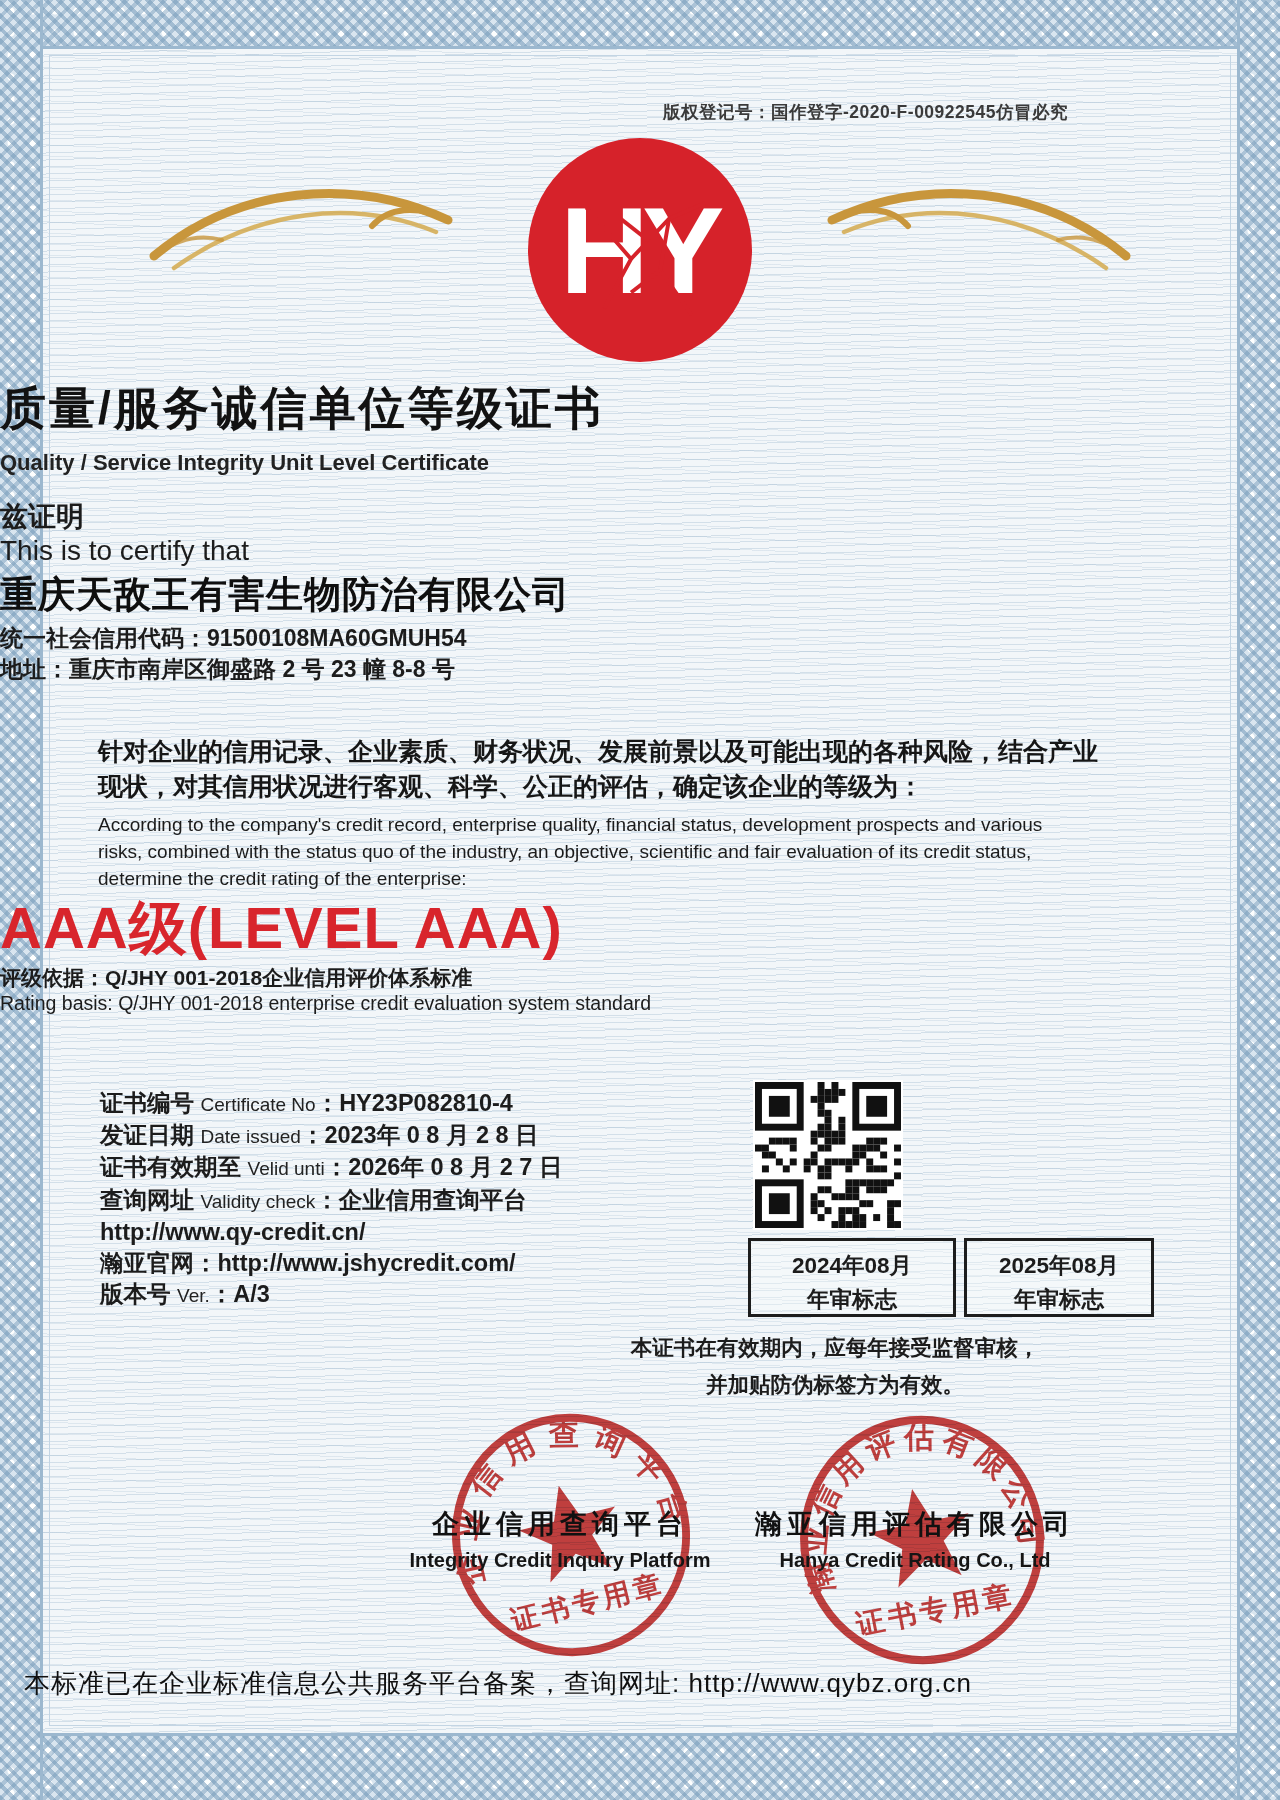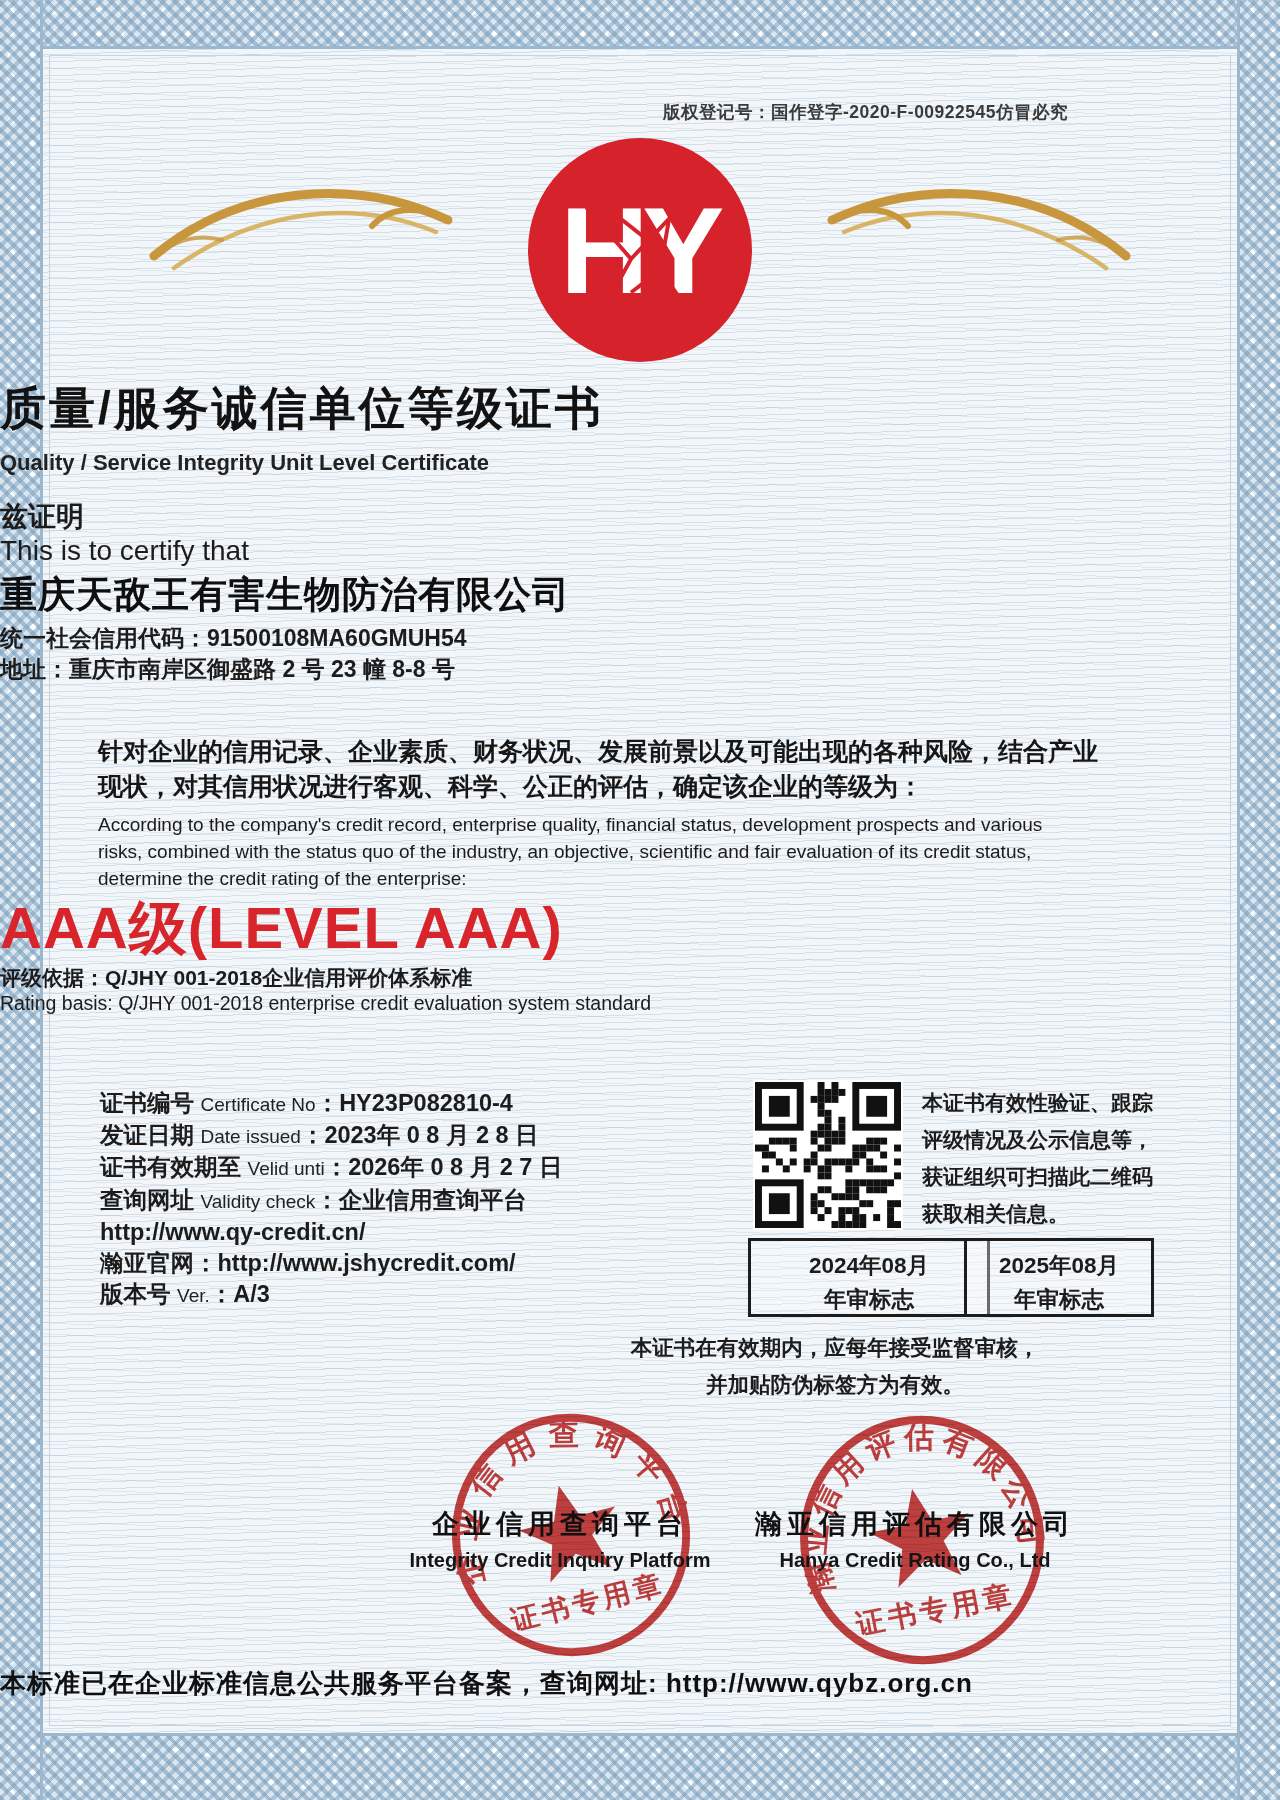--- a/index.html
+++ b/index.html
@@ -52,36 +52,36 @@
   .basis-zh{top:964px;font-size:21px;font-weight:600;}
   .basis-en{top:992px;font-size:19.5px;font-weight:500;}
 
   .details{left:100px;top:1088px;font-size:23.5px;line-height:31.2px;font-weight:600;white-space:nowrap;}
   .details .en{font-size:19px;font-weight:500;color:#222;}
   .qr{left:753px;top:1080px;width:150px;height:150px;background:#fff;padding:2px;box-sizing:border-box;}
   .qr-note{left:922px;top:1084px;width:272px;font-size:21px;line-height:37px;font-weight:600;text-align:left;}
 
   .review-box{border:3px solid #1d1d1d;box-sizing:border-box;text-align:center;font-weight:600;
     background:rgba(248,251,253,.35);}
-  .box1{left:748px;top:1238px;width:242px;height:79px;}
+  .box1{left:748px;top:1238px;width:208px;height:79px;}
   .box2{left:964px;top:1238px;width:190px;height:79px;}
   .review-box .l1{font-size:22.5px;margin-top:9px;}
   .review-box .l2{font-size:22.5px;margin-top:3px;}
   .review-note{left:620px;top:1330px;width:430px;text-align:center;font-size:21.5px;line-height:37px;font-weight:600;}
 
   .stamp{mix-blend-mode:multiply;opacity:.92;}
   .stamp-left{left:450px;top:1410px;width:242px;height:250px;transform:rotate(-14deg);}
   .stamp-right{left:798px;top:1414px;width:248px;height:252px;transform:rotate(-11deg);}
   .org{text-align:center;}
   .org-left{left:393px;top:1506px;width:334px;}
   .org-right{left:743px;top:1506px;width:344px;}
   .org .zh{font-size:27px;font-weight:800;letter-spacing:5px;color:#111;}
   .org .en{font-size:20px;font-weight:600;margin-top:7px;color:#151515;}
 
-  .footer-line{top:1666px;font-size:26px;font-weight:700;letter-spacing:1px;color:#101010;}
+  .footer-line{top:1666px;font-size:26px;font-weight:400;letter-spacing:1px;color:#101010;padding-left:24px;}
 </style>
 </head>
 <body>
 
 <div id="page">
 
   <div class="edge edge-top"></div>
   <div class="edge edge-bottom"></div>
   <div class="edge edge-left"></div>
   <div class="edge edge-right"></div>
@@ -271,26 +271,20 @@
         <rect x="0" y="0" width="49" height="49" fill="#111"></rect>
         <rect x="7" y="7" width="35" height="35" fill="#fff"></rect>
         <rect x="14" y="14" width="21" height="21" fill="#111"></rect>
         <rect x="98" y="0" width="49" height="49" fill="#111"></rect>
         <rect x="105" y="7" width="35" height="35" fill="#fff"></rect>
         <rect x="112" y="14" width="21" height="21" fill="#111"></rect>
         <rect x="0" y="98" width="49" height="49" fill="#111"></rect>
         <rect x="7" y="105" width="35" height="35" fill="#fff"></rect>
         <rect x="14" y="112" width="21" height="21" fill="#111"></rect>
       </svg></div>
-  <div class="abs qr-note">
-    <div>本证书有效性验证、跟踪</div>
-    <div>评级情况及公示信息等，</div>
-    <div>获证组织可扫描此二维码</div>
-    <div>获取相关信息。</div>
-  </div>
 
   <div class="abs review-box box1">
     <div class="l1">2024年08月</div>
     <div class="l2">年审标志</div>
   </div>
   <div class="abs review-box box2">
     <div class="l1">2025年08月</div>
     <div class="l2">年审标志</div>
   </div>
   <div class="abs review-note">

